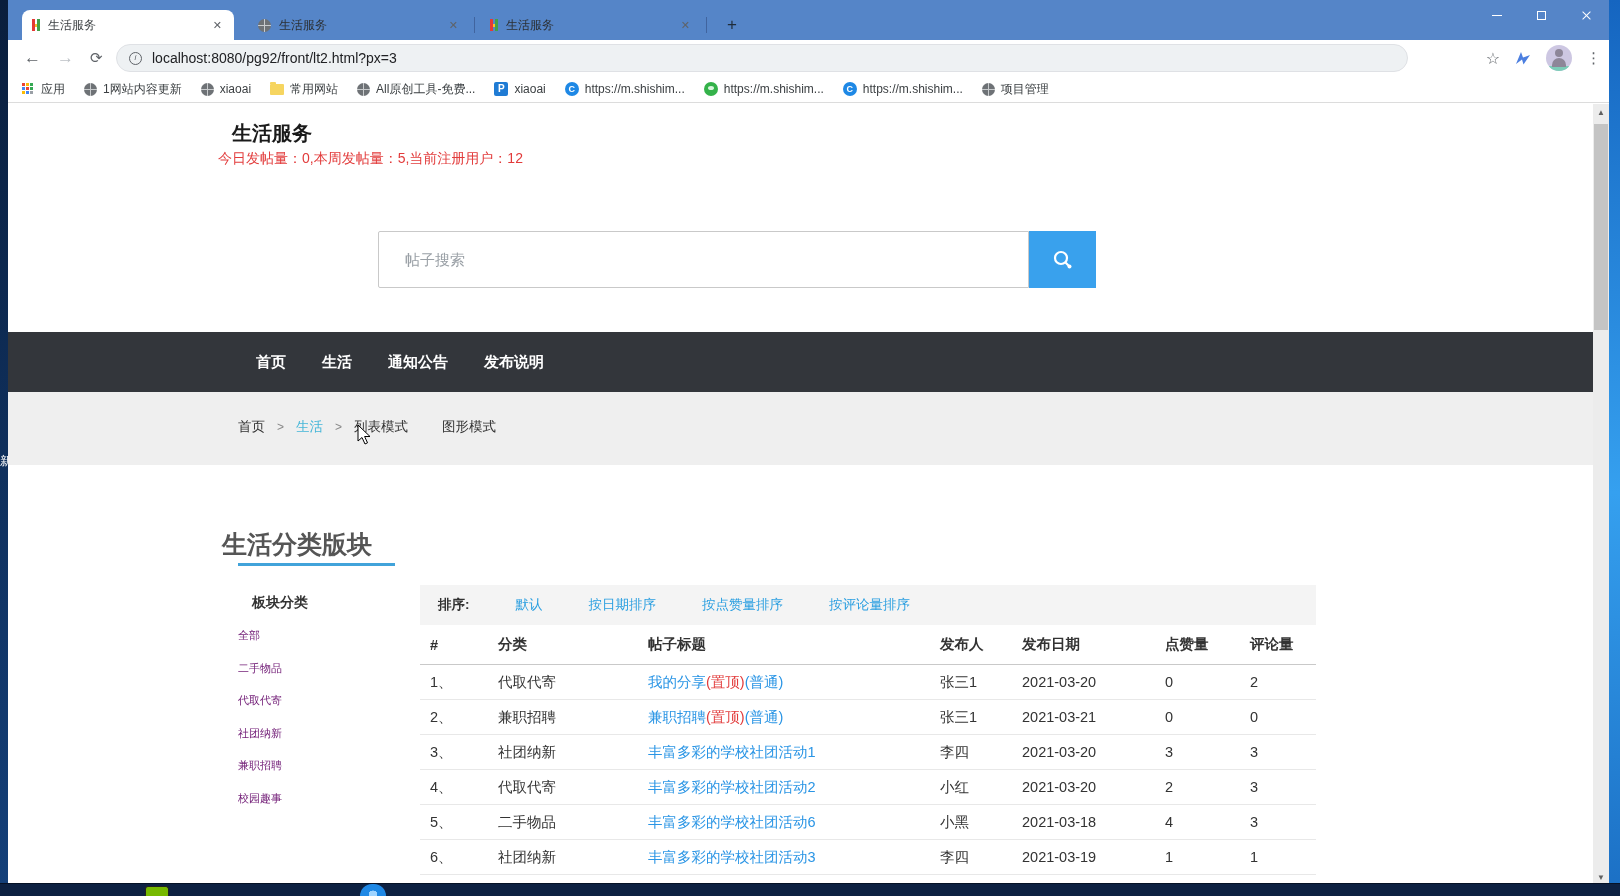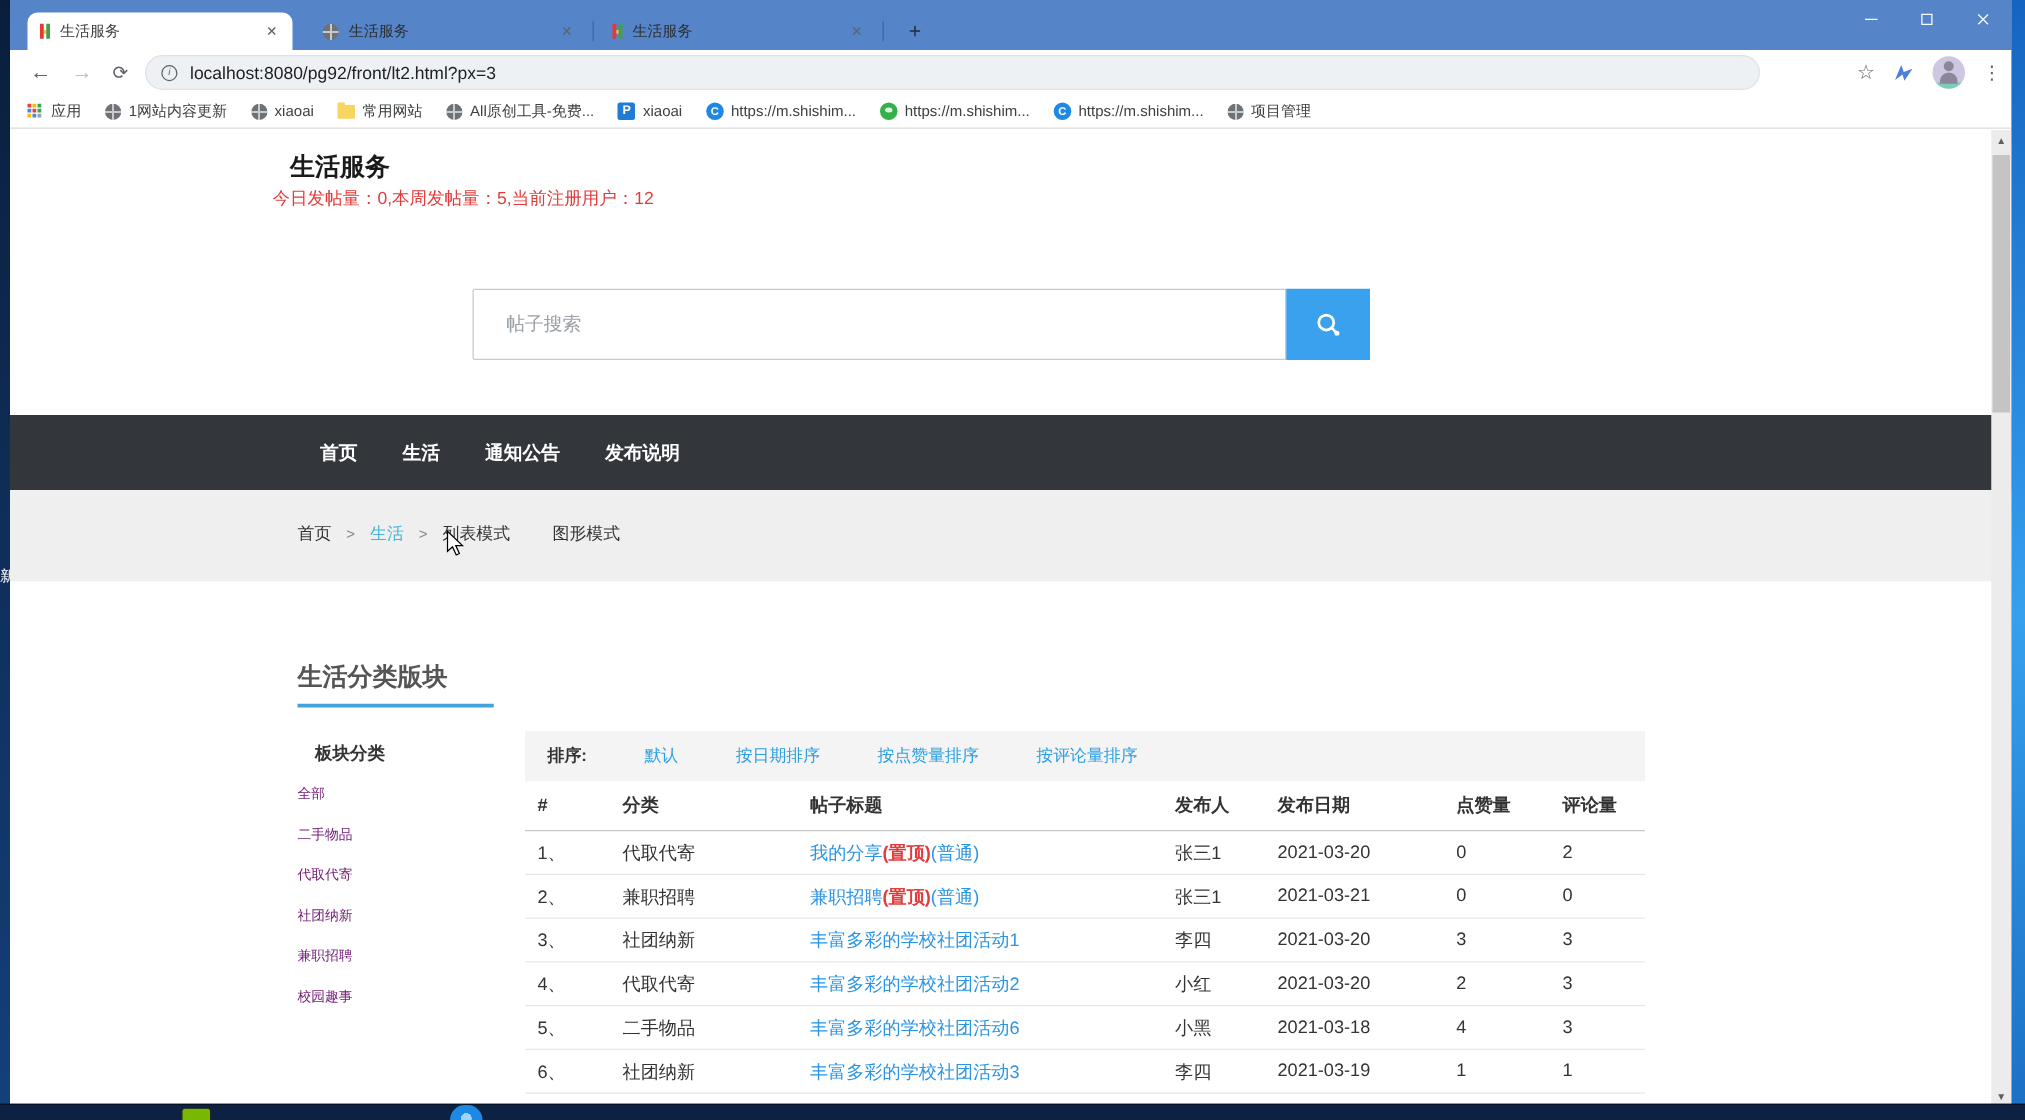--- a/index.html
+++ b/index.html
@@ -105,38 +105,38 @@
               display:flex; align-items:center; padding-left:248px; gap:36px; }
   .main-nav span { color:#fff; font-size:15px; font-weight:bold; }
 
   .breadcrumb-bar { position:absolute; left:0; top:288px; width:1601px; height:73px; background:#efefef; }
   .breadcrumb { position:absolute; left:230px; top:26px; display:flex; align-items:center; gap:12px;
                 font-size:13.5px; color:#333; }
   .breadcrumb .sep { color:#888; font-size:12px; }
   .breadcrumb .teal { color:#45b6d8; }
   .breadcrumb .spacer { width:10px; }
 
-  .section-title { position:absolute; left:230px; top:424px; font-size:20px; font-weight:bold; color:#555; }
+  .section-title { position:absolute; left:214px; top:424px; font-size:25px; font-weight:bold; color:#555; }
   .section-underline { position:absolute; left:230px; top:459px; width:157px; height:3px; background:#41a3da; }
 
   .sidebar-heading { position:absolute; left:244px; top:490px; font-size:14px; font-weight:bold; color:#333; }
   .sidebar-list { position:absolute; left:230px; top:521px; }
   .sidebar-list div { font-size:11px; color:#701a75; margin-bottom:12.5px; line-height:20px; }
 
   .sort-bar { position:absolute; left:412px; top:481px; width:896px; height:40px; background:#f4f4f4;
               display:flex; align-items:center; padding-left:18px; gap:13px; font-size:13.5px; }
   .sort-label { font-weight:bold; color:#333; }
   .sort-bar .sort-opt { color:#2b9fe0;margin-left:33px; }
 
   .post-table { position:absolute; left:412px; top:521px; width:896px; font-size:14.5px; }
   .t-row { display:flex; align-items:center; height:35px; border-bottom:1px solid #e8e8e8; padding-left:10px; color:#333; }
   .t-head { height:40px; font-weight:bold; border-bottom:1px solid #c9c9c9; }
   .c0{width:68px;} .c1{width:110px;} .c2{width:332px;padding-left:40px;} .c3{width:82px;} .c4{width:143px;} .c5{width:85px;} .c6{flex:1;}
   .title-link { color:#2a95e5; }
-  .tag-top { color:#e23b3b;font-weight:bold; }
+  .tag-top { color:#e23b3b; }
   .tag-normal { color:#2a95e5; }
 
   
   .scrollbar { position:absolute; right:0; top:0; width:16px; height:782px; background:#ececec; }
   .sb-arrow { position:absolute; left:0; width:16px; text-align:center; font-size:8px; color:#606060; }
   .sb-up { top:4px; } .sb-down { bottom:4px; }
   .sb-thumb { position:absolute; left:1px; top:20px; width:14px; height:206px; background:#c4c4c4; }
 
   .cursor { position:absolute; left:357px; top:424px; z-index:99; }
 </style>

